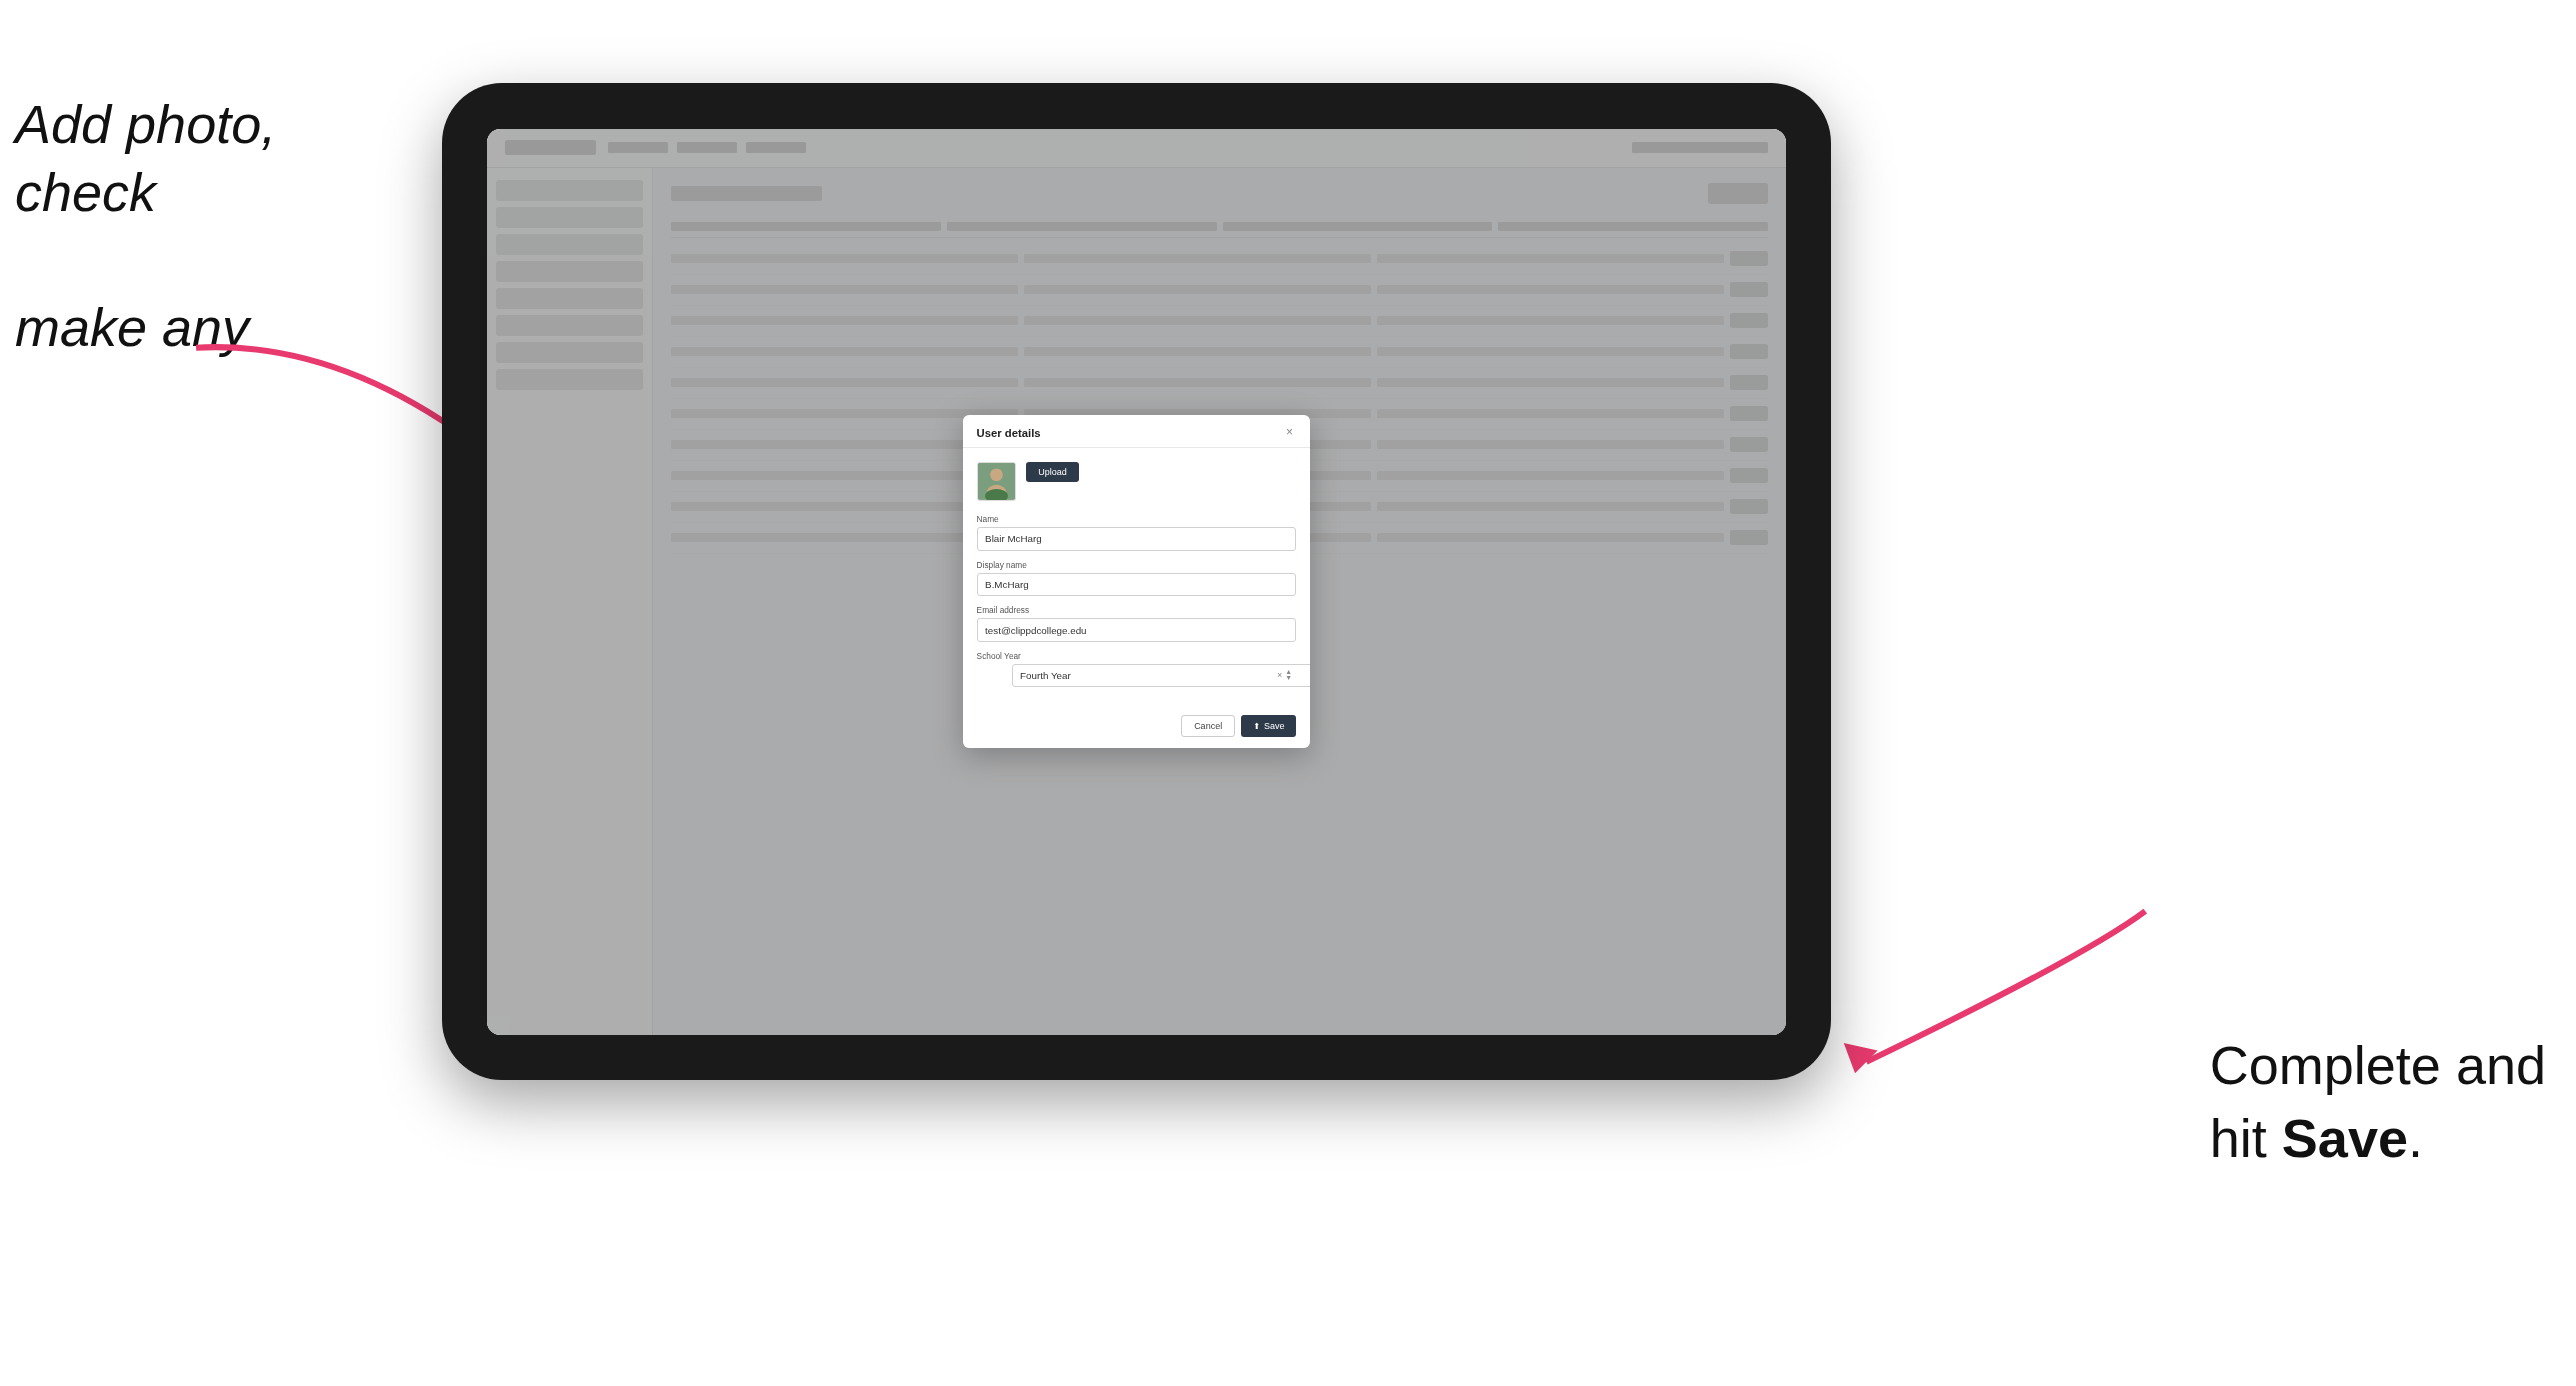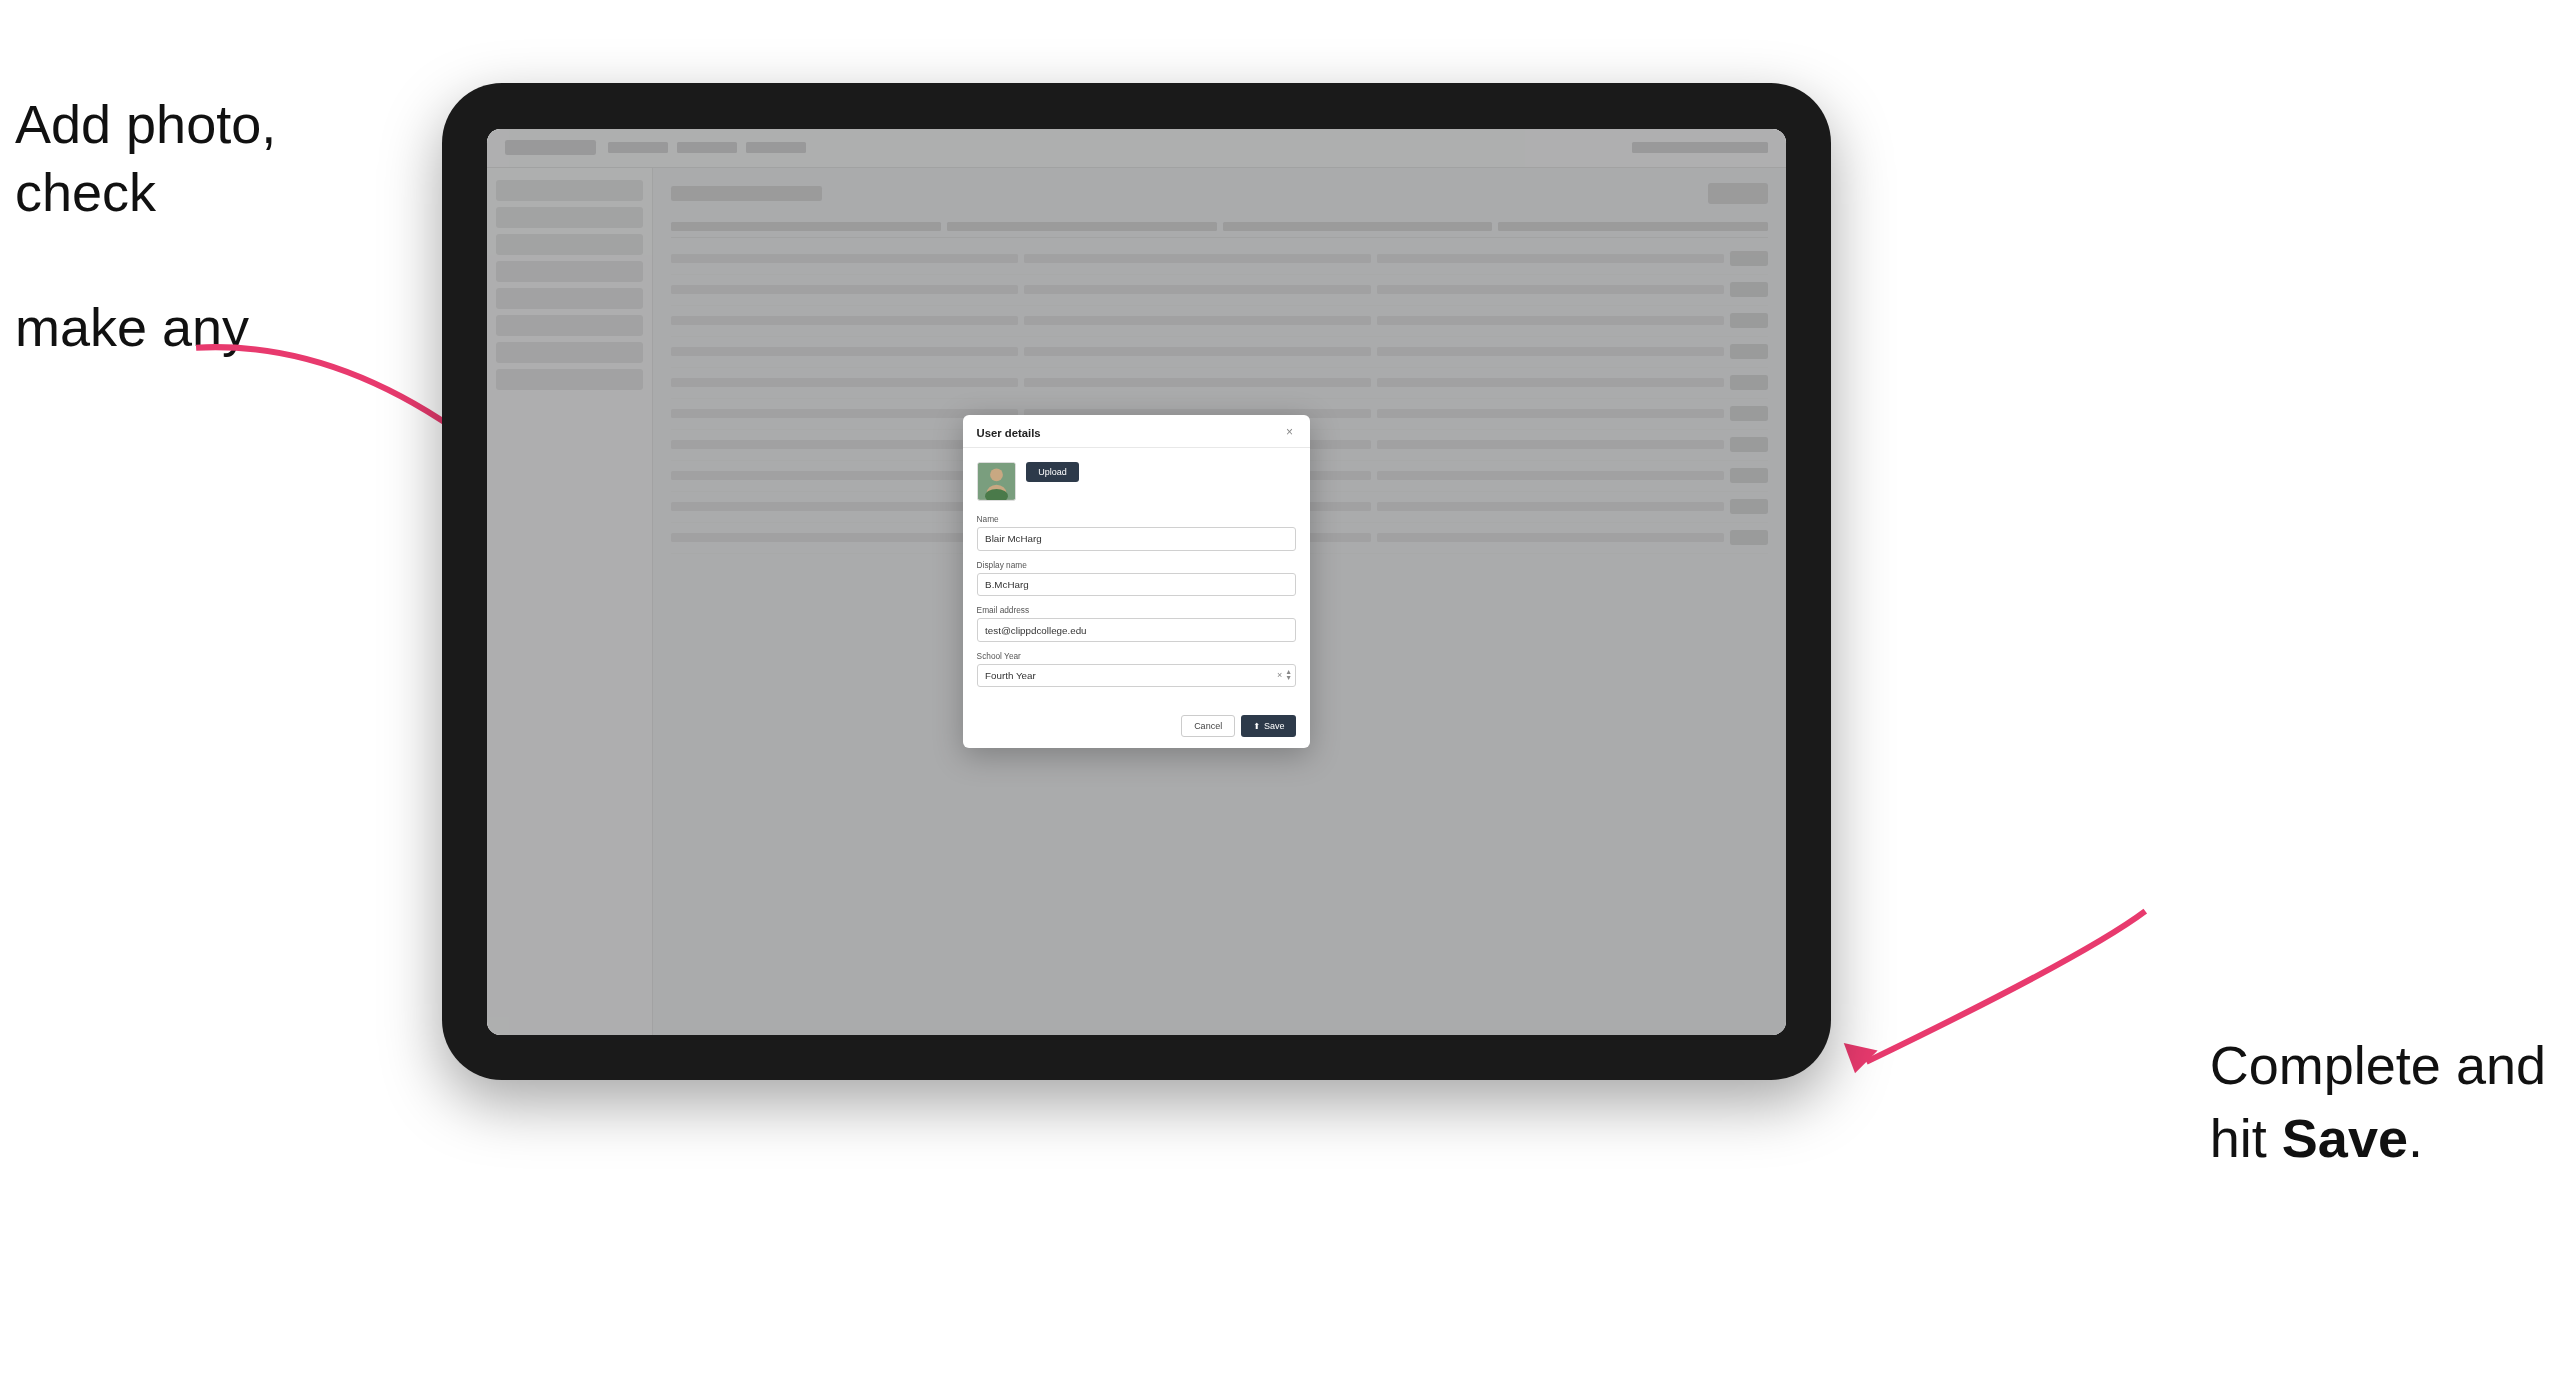--- a/index.html
+++ b/index.html
@@ -15,20 +15,21 @@
     
     .annotation-left {
       position: absolute;
       top: 91px;
       left: 15px;
       font-size: 54px;
       font-weight: 400;
       line-height: 1.25;
       color: #111;
       max-width: 317px;
+      font-style: italic;
     }
     .annotation-right {
       position: absolute;
       bottom: 211px;
       right: 30px;
       font-size: 54px;
       font-weight: 400;
       line-height: 1.35;
       color: #111;
       max-width: 377px;
@@ -285,20 +286,21 @@
     }
     .select-input {
       width: 100%;
       border: 0.8px solid #d0d0d0;
       border-radius: 3px;
       padding: 5.3px 30px 5.3px 7.5px;
       font-size: 9.8px;
       color: #333;
       background: #fff;
       appearance: none;
+      margin-left: 35px;
     }
     .select-icons {
       position: absolute;
       right: 4.5px;
       top: 50%;
       transform: translateY(-50%);
       display: flex;
       gap: 3px;
       align-items: center;
     }

